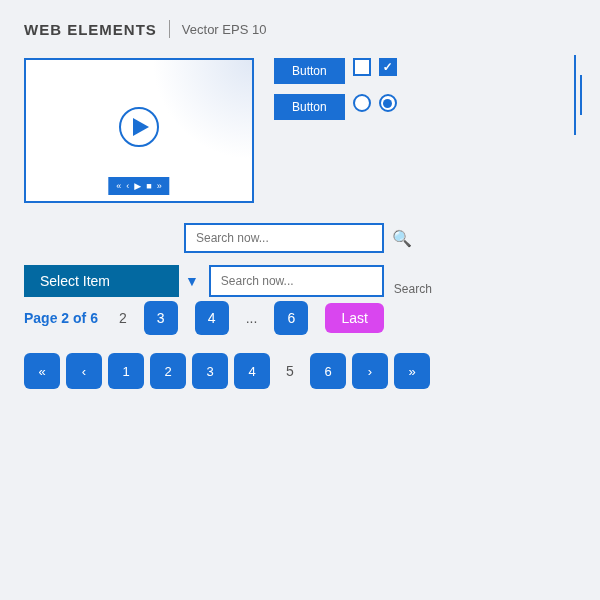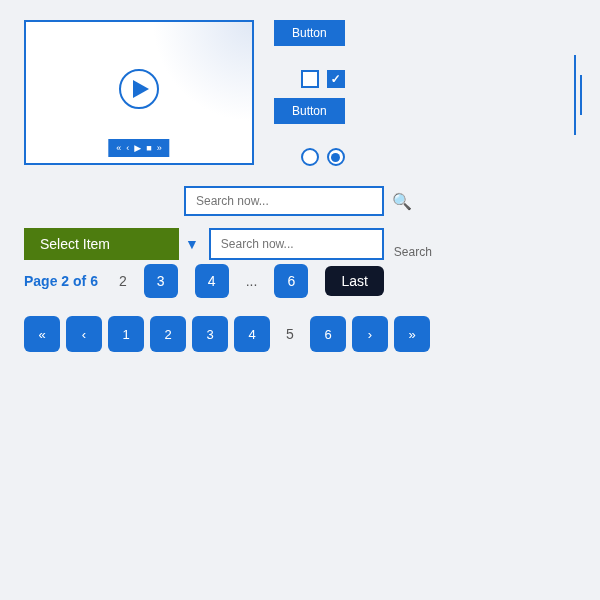--- a/index.html
+++ b/index.html
@@ -97,23 +97,22 @@
     }
 
     
     .controls-right {
       display: flex;
       flex-direction: column;
       gap: 10px;
     }
     .btn-row {
       display: flex;
-      align-items: flex-end;
-      gap: 24px;
-      flex-direction: column;
+      align-items: flex-start;
+      gap: 8px;
     }
     .blue-btn {
       background: #1a6fd4;
       color: white;
       border: none;
       padding: 6px 18px;
       font-size: 12px;
       cursor: pointer;
       min-width: 70px;
     }
@@ -207,21 +206,21 @@
       font-size: 16px;
       color: #1a6fd4;
     }
 
     .search-row2 {
       display: flex;
       align-items: center;
       gap: 10px;
     }
     .select-dropdown {
-      background: #4d7c0f;
+      background: #0369a1;
       color: white;
       border: none;
       padding: 8px 16px;
       font-size: 14px;
       cursor: pointer;
       width: 155px;
       text-align: left;
     }
     .dropdown-arrow {
       color: #1a6fd4;
@@ -272,21 +271,21 @@
       border-radius: 6px;
       font-size: 14px;
       cursor: pointer;
       display: flex; align-items: center; justify-content: center;
     }
     .page-dots {
       color: #555;
       font-size: 14px;
     }
     .page-last-btn {
-      background: #0f172a;
+      background: #d946ef;
       color: white;
       border: none;
       padding: 7px 16px;
       border-radius: 6px;
       font-size: 14px;
       cursor: pointer;
     }
 
     
     .pagination2 {
@@ -310,20 +309,25 @@
       font-size: 14px;
       width: 28px;
       text-align: center;
     }
   </style>
 </head>
 <body>
 
 <div class="page">
 
+  <div class="header">
+    <span class="header-title">WEB ELEMENTS</span>
+    <div class="header-divider"></div>
+    <span class="header-subtitle">Vector EPS 10</span>
+  </div>
 
   <div class="right-lines">
     <div class="vert-line"></div>
     <div class="vert-line-short"></div>
   </div>
 
   <div class="video-section">
 
     <div class="video-player">
       <div class="video-bg"></div>

